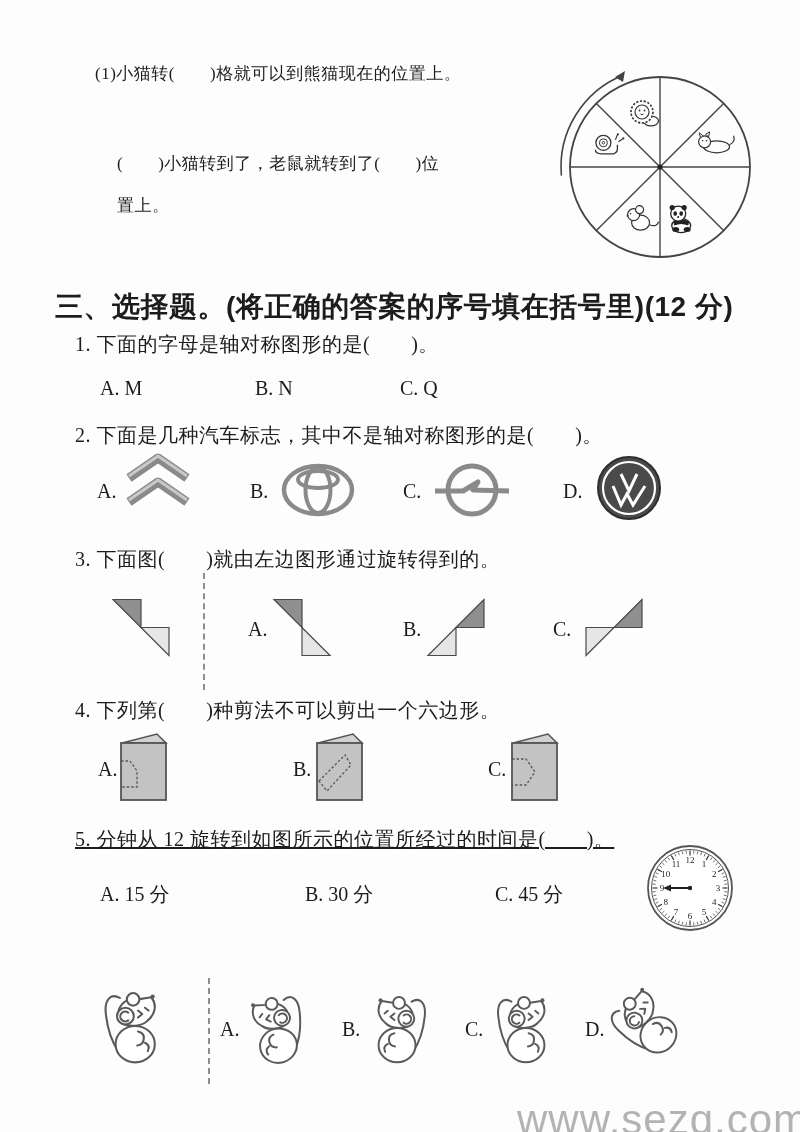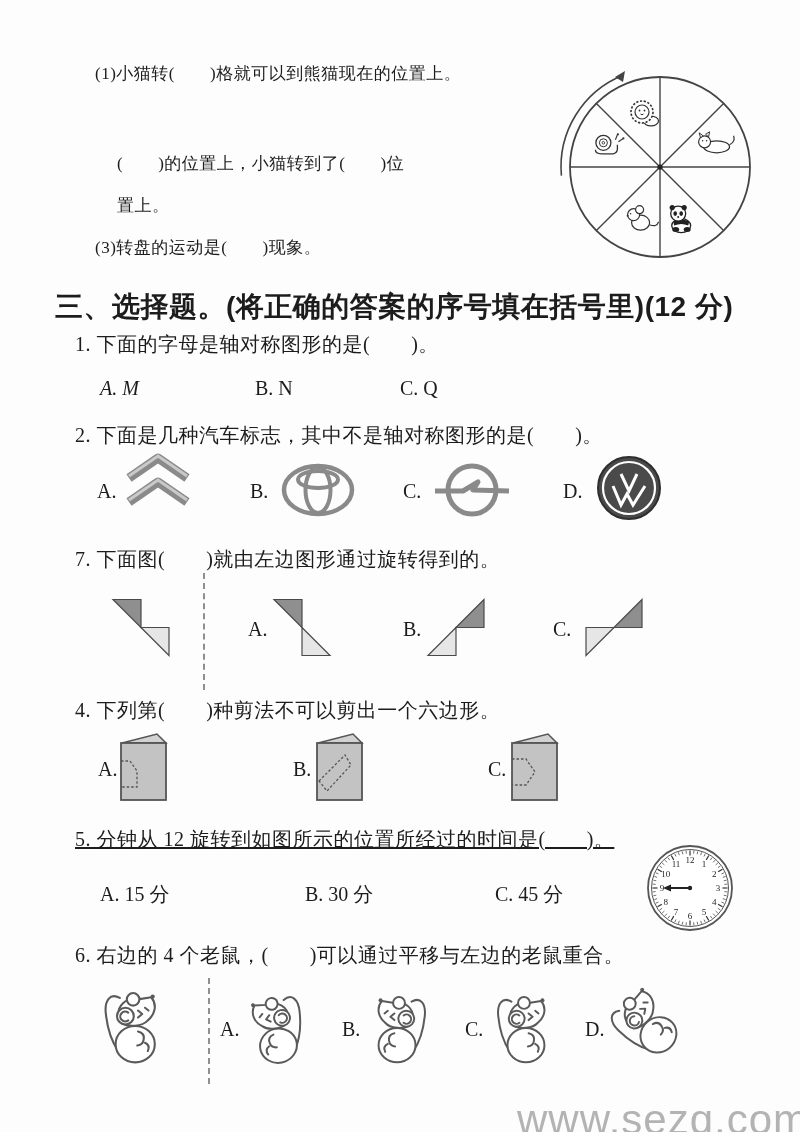--- a/index.html
+++ b/index.html
@@ -39,23 +39,22 @@
         <circle cx="81" cy="14" r="3" fill="#5a5a5a" stroke="none"></circle>
         <path d="M60,34 l6,5 -6,5" fill="none"></path>
         <path d="M70,30 l5,4" fill="none"></path>
         <path d="M60,64 q10,2 8,12 q-1,7 -9,8" fill="none"></path>
         <path d="M70,80 q8,4 4,12" fill="none"></path>
       </g>
     </symbol>
   </svg>
 
   <div class="line" style="left:95px; top:64px;">(1)小猫转(　　)格就可以到熊猫现在的位置上。</div>
-  <div class="line" style="left:117px; top:154px;">(　　)的位置上，小猫转到了(　　)位</div>
+  <div class="line" style="left:117px; top:154px;">(　　)小猫转到了，老鼠就转到了(　　)位</div>
   <div class="line" style="left:117px; top:196px;">置上。</div>
-  <div class="line" style="left:95px; top:238px;">(3)转盘的运动是(　　)现象。</div>
 
   <svg class="fig" style="left:545px; top:68px;" width="215" height="200" viewBox="0 0 215 200">
     <circle cx="115" cy="99" r="90" fill="none" stroke="#444" stroke-width="1.8"></circle>
     <line x1="25" y1="99" x2="205" y2="99" stroke="#444" stroke-width="1.4"></line>
     <line x1="115" y1="9" x2="115" y2="189" stroke="#444" stroke-width="1.4"></line>
     <line x1="51.4" y1="35.4" x2="178.6" y2="162.6" stroke="#444" stroke-width="1.4"></line>
     <line x1="51.4" y1="162.6" x2="178.6" y2="35.4" stroke="#444" stroke-width="1.4"></line>
     <circle cx="115" cy="99" r="2.6" fill="#222"></circle>
     <path d="M16.4,107.6 A99,99 0 0 1 77.9,7.2" fill="none" stroke="#444" stroke-width="1.6"></path>
     <polygon points="80,3 70,9 78,14" fill="#444"></polygon>
@@ -107,21 +106,21 @@
         <circle cx="5" cy="-12" r="2.6" fill="#222"></circle>
       <ellipse cx="-4" cy="-6" rx="1.8" ry="2.4" fill="#222"></ellipse>
         <ellipse cx="2" cy="-6" rx="1.8" ry="2.4" fill="#222"></ellipse>
       <circle cx="-1" cy="-2.5" r="1" fill="#222"></circle>
     </g>
   </svg>
 
   <div class="sec-title" style="left:55px; top:288px;">三、选择题。(将正确的答案的序号填在括号里)(12 分)</div>
 
   <div class="stem" style="left:75px; top:332px;">1. 下面的字母是轴对称图形的是(　　)。</div>
-  <div class="opt" style="left:100px; top:377px;font-style:italic;">A. M</div>
+  <div class="opt" style="left:100px; top:377px;">A. M</div>
   <div class="opt" style="left:255px; top:377px;">B. N</div>
   <div class="opt" style="left:400px; top:377px;text-align:right;">C. Q</div>
 
   <div class="stem" style="left:75px; top:423px;">2. 下面是几种汽车标志，其中不是轴对称图形的是(　　)。</div>
   <div class="letter" style="left:97px; top:480px;">A.</div>
   <svg class="fig" style="left:121px; top:452px;" width="75" height="66" viewBox="0 0 75 66">
     <polyline points="8,26 37,6 66,26" fill="none" stroke="#8a8a8a" stroke-width="9" stroke-linejoin="round"></polyline>
     <polyline points="8,24 37,4 66,24" fill="none" stroke="#c9c9c9" stroke-width="3"></polyline>
     <polyline points="8,50 37,30 66,50" fill="none" stroke="#8a8a8a" stroke-width="9" stroke-linejoin="round"></polyline>
     <polyline points="8,48 37,28 66,48" fill="none" stroke="#c9c9c9" stroke-width="3"></polyline>
@@ -138,21 +137,21 @@
     <path d="M5,29 L33,29 L48,20 L43,28 L79,29" fill="none" stroke="#8a8a8a" stroke-width="5" stroke-linejoin="round"></path>
   </svg>
   <div class="letter" style="left:563px; top:480px;">D.</div>
   <svg class="fig" style="left:596px; top:455px;" width="66" height="66" viewBox="0 0 66 66">
     <circle cx="33" cy="33" r="31" fill="#4a4a4a" stroke="#2e2e2e" stroke-width="2"></circle>
     <circle cx="33" cy="33" r="26" fill="none" stroke="#ffffff" stroke-width="2.2"></circle>
     <polyline points="25,19 33,36 41,19" fill="none" stroke="#ffffff" stroke-width="3"></polyline>
     <polyline points="17,31 25,50 31,39 37,50 49,31" fill="none" stroke="#ffffff" stroke-width="3"></polyline>
   </svg>
 
-  <div class="stem" style="left:75px; top:547px;">7. 下面图(　　)就由左边图形通过旋转得到的。</div>
+  <div class="stem" style="left:75px; top:547px;">3. 下面图(　　)就由左边图形通过旋转得到的。</div>
   <svg class="fig" style="left:113px; top:599px;" width="56" height="57" viewBox="0 0 56 56">
     <polygon points="0,0 28,0 28,28" stroke="#4a4a4a" stroke-width="1.2" fill="#8f8f8f"></polygon>
     <polygon points="28,28 56,28 56,56" stroke="#4a4a4a" stroke-width="1.2" fill="#e6e6e6"></polygon>
   </svg>
   <div class="vdash" style="left:203px; top:573px; height:117px;"></div>
   <div class="letter" style="left:248px; top:618px;">A.</div>
   <svg class="fig" style="left:274px; top:599px;" width="56" height="57" viewBox="0 0 56 56">
     <polygon points="0,0 28,0 28,28" stroke="#4a4a4a" stroke-width="1.2" fill="#8f8f8f"></polygon>
     <polygon points="28,28 28,56 56,56" stroke="#4a4a4a" stroke-width="1.2" fill="#e6e6e6"></polygon>
   </svg>
@@ -268,21 +267,20 @@
       <text x="20.8" y="62">8</text>
       <text x="17" y="48">9</text>
       <text x="20.8" y="34">10</text>
       <text x="31" y="23.8">11</text>
     </g>
     <line x1="45" y1="45" x2="25" y2="45" stroke="#222" stroke-width="2"></line>
     <polygon points="26,41.5 26,48.5 18,45" fill="#222"></polygon>
     <circle cx="45" cy="45" r="2.2" fill="#222"></circle>
   </svg>
 
-  <div class="stem" style="left:75px; top:943px;">6. 右边的 4 个老鼠，(　　)可以通过平移与左边的老鼠重合。</div>
   <div class="fig" style="left:96px; top:984px;">
     <svg class="mouse-svg" style="width:70px;height:86px;" viewBox="0 0 100 115">
         <use href="#mouse-shape"></use>
       </svg>
   </div>
   <div class="vdash" style="left:208px; top:978px; height:106px;"></div>
   <div class="letter" style="left:220px; top:1018px;">A.</div>
   <div class="fig" style="left:246px; top:988px;">
     <svg class="mouse-svg m-flip-tilt" viewBox="0 0 100 115">
         <use href="#mouse-shape"></use>

